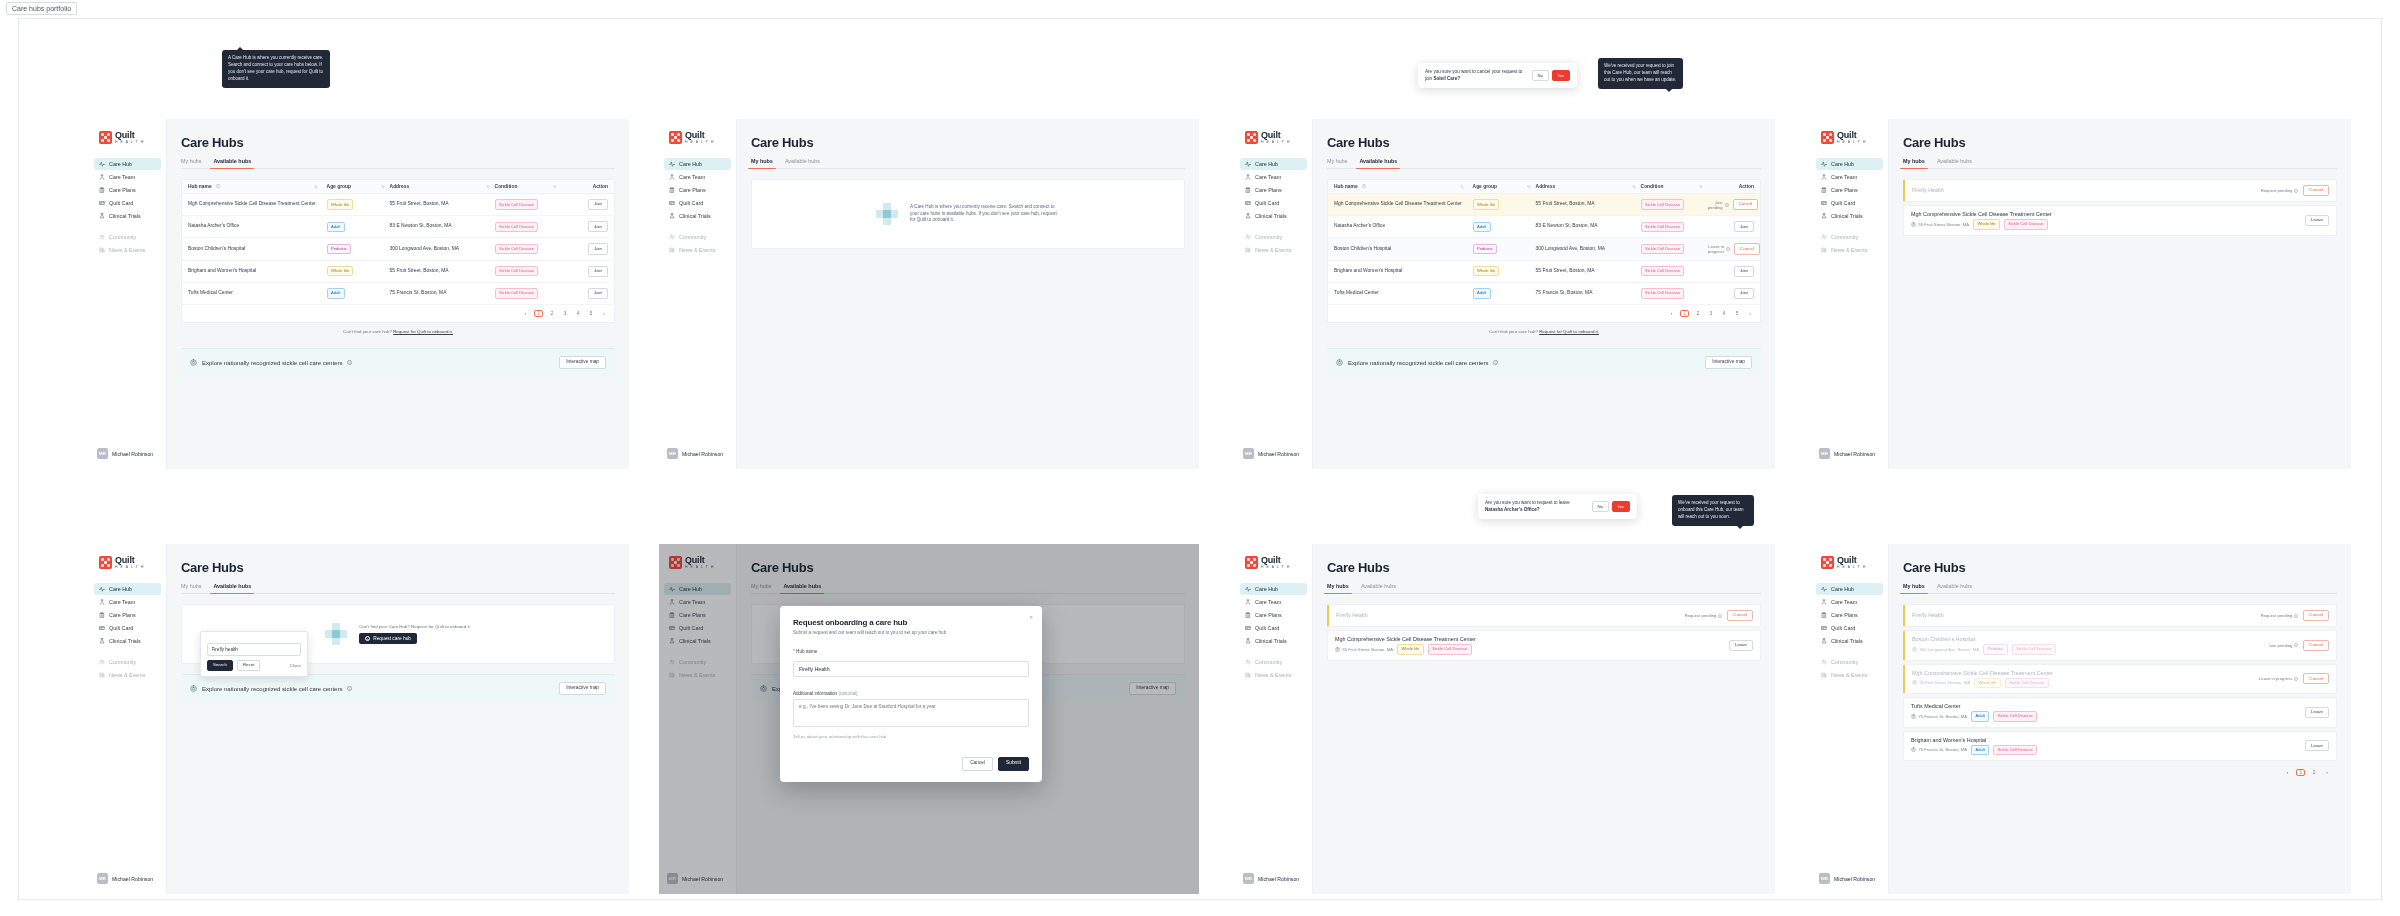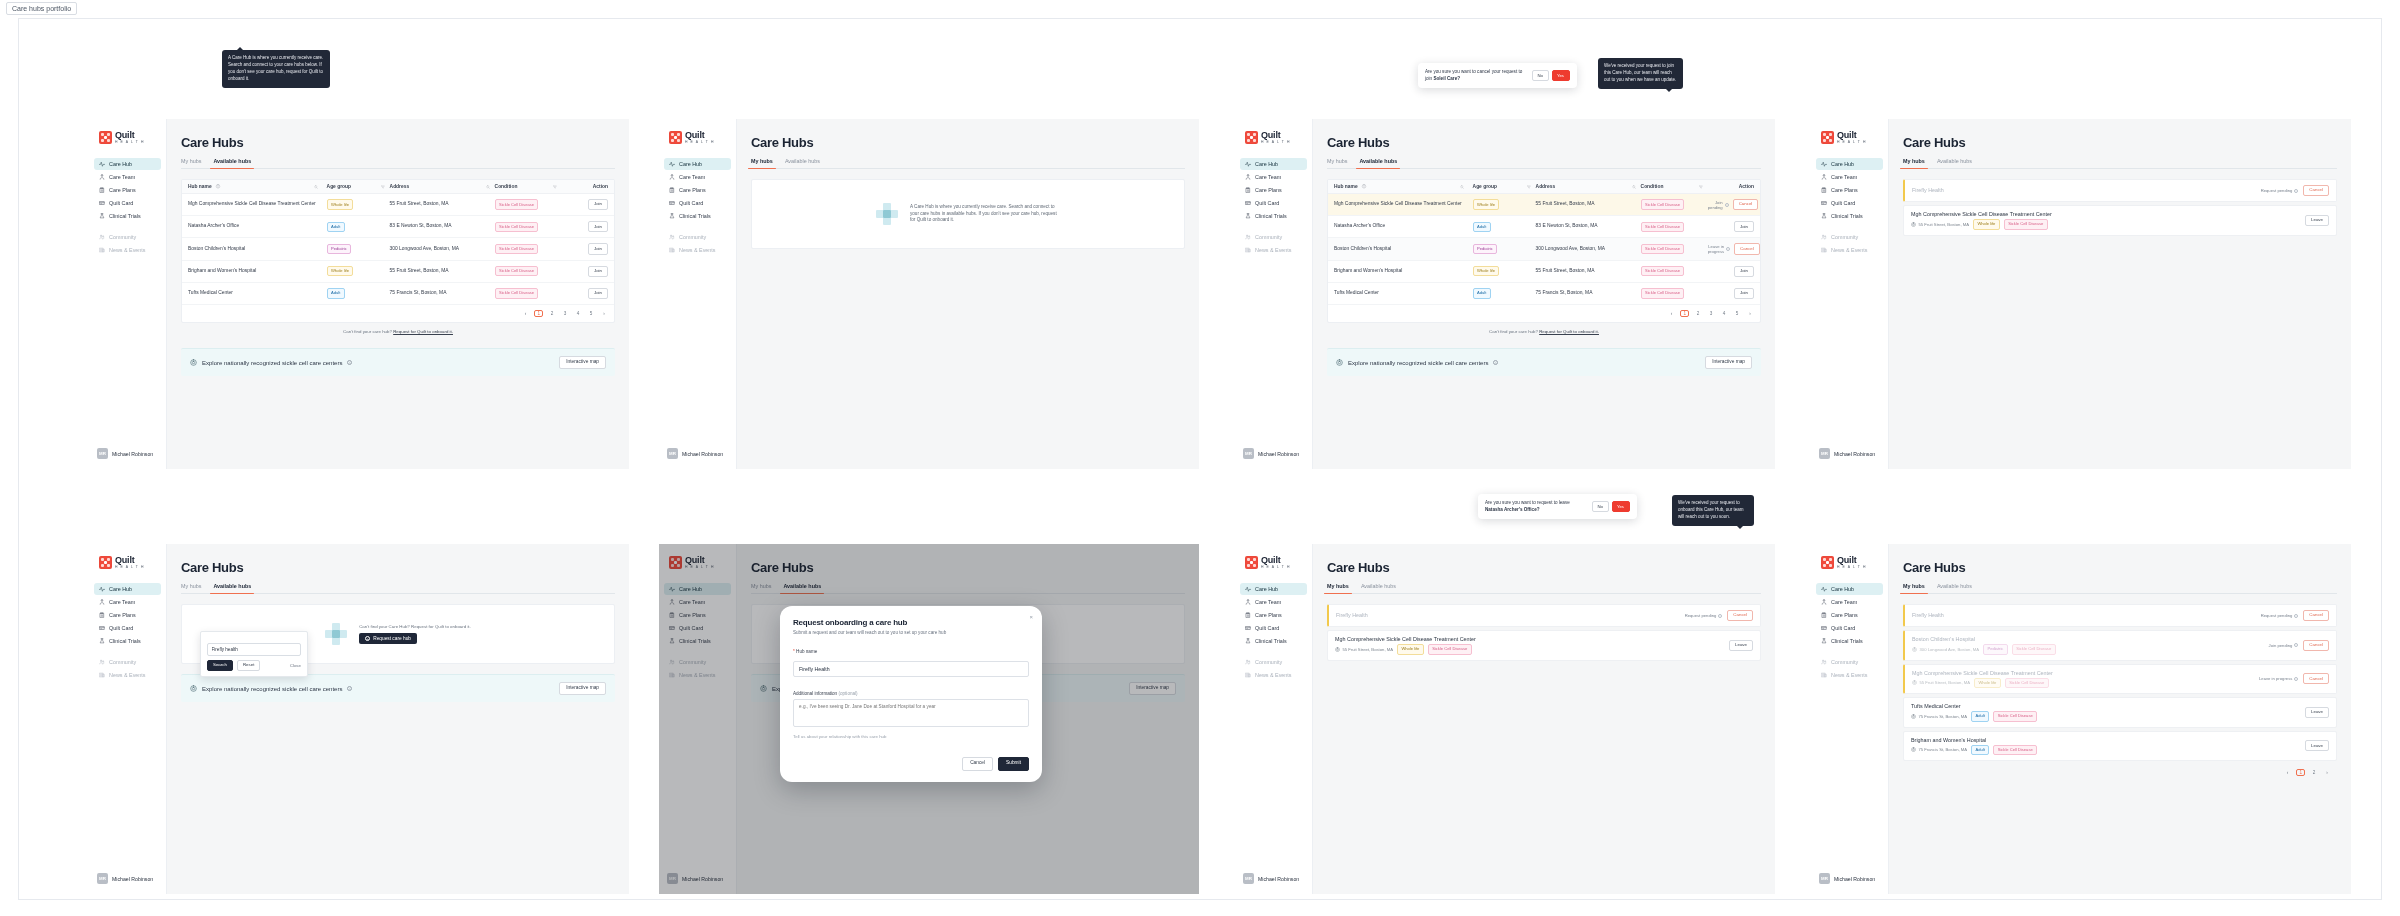--- a/index.html
+++ b/index.html
@@ -190,21 +190,21 @@
   .searchpop input{
     width:100%;font-size:4.6px;padding:2.8px 3.5px;border:1px solid #d9dee4;border-radius:2px;
     color:#2e3744;font-family:"Liberation Sans",sans-serif;outline:none;
   }
   .searchpop .row{display:flex;align-items:center;gap:4px;margin-top:4px;}
   .searchpop .row .spacer{flex:1;}
   .searchpop .link{font-size:4.4px;color:#6d7683;cursor:pointer;}
 
   
   .modal{
-    position:absolute;background:#fff;border-radius:12px;box-shadow:0 8px 26px rgba(12,18,32,.26);
+    position:absolute;background:#fff;border-radius:4px;box-shadow:0 8px 26px rgba(12,18,32,.26);
     z-index:60;padding:12px 13px 11px 13px;
   }
   .modal .close{position:absolute;right:9px;top:8px;font-size:6px;color:#97a0ab;cursor:pointer;line-height:1;}
   .modal h3{font-size:8px;font-weight:700;color:#1a2333;letter-spacing:-.2px;}
   .modal .sub{font-size:4.6px;color:#6a7380;margin-top:3px;}
   .modal .flabel{font-size:4.6px;color:#39414f;margin-top:14px;margin-bottom:3px;}
   .modal .flabel .req{color:#e0483a;}
   .modal .flabel .opt{color:#98a1ac;}
   .modal input[type=text]{
     width:100%;font-size:5.2px;padding:4px 5px;border:1px solid #dde1e7;border-radius:2px;

